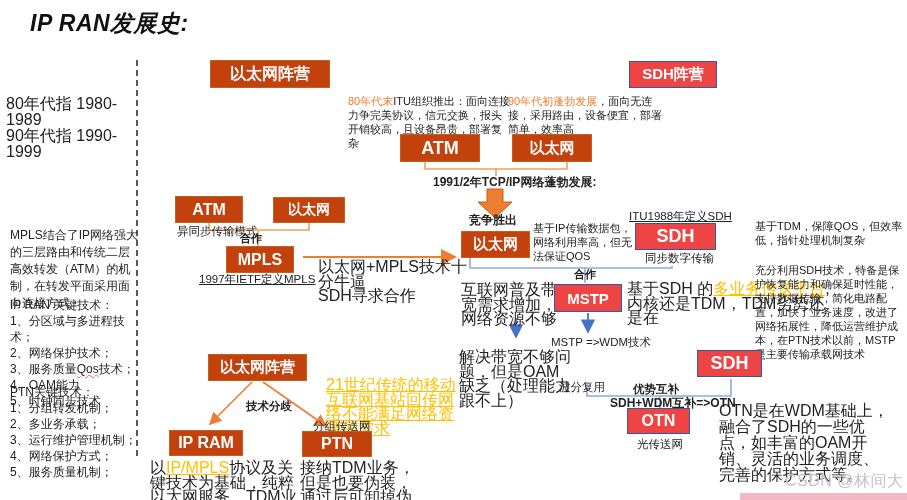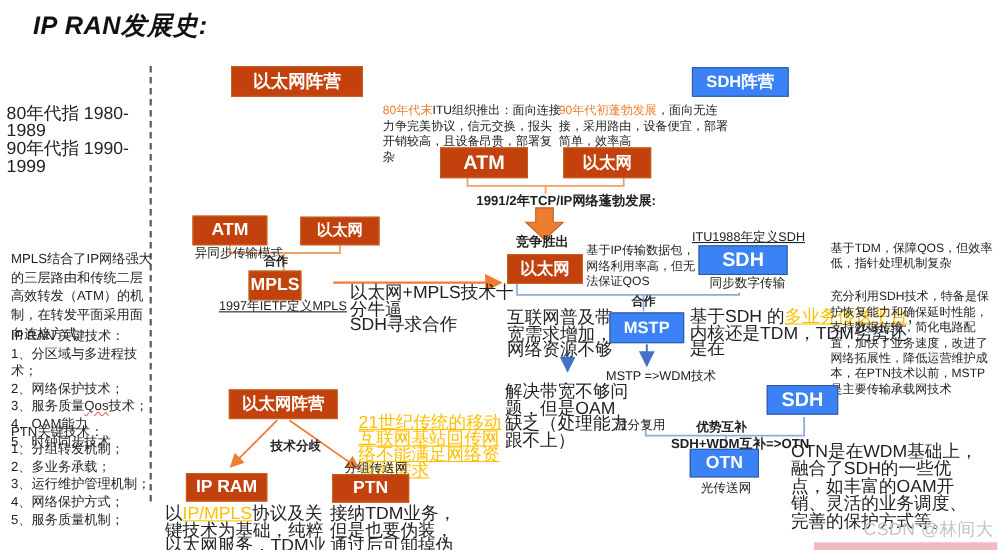--- a/index.html
+++ b/index.html
@@ -7,21 +7,21 @@
     position:relative;width:907px;height:500px;background:#fff;overflow:hidden;
     font-family:"Liberation Sans","DejaVu Sans",sans-serif;color:#222;
   }
   .abs{position:absolute;}
   #title{left:8px;top:8px;font-size:23px;font-weight:bold;font-style:italic;color:#111;letter-spacing:0.5px;margin-left:22px;}
   .note{position:absolute;font-size:16px;line-height:14.5px;color:#222;white-space:pre-line;}
   .small{font-size:11px;line-height:14px;}
   .box{position:absolute;display:flex;align-items:center;justify-content:center;
        color:#fff;font-weight:bold;box-sizing:border-box;}
   .box-o{background:#c2410c;border:1px solid #c2601c;}
-  .box-b{background:#3b82f6;border:1px solid #33599c;}
+  .box-b{background:#ef4444;border:1px solid #33599c;}
   .hl-o{color:#ED7D31;}
   .hl-y{color:#FFC000;text-decoration:underline;}
   .red{color:#FF2020;font-weight:bold;}
   .lbl{position:absolute;font-size:11.5px;line-height:13px;color:#222;white-space:nowrap;}
   .wavy{text-decoration:underline wavy #e06666;text-decoration-thickness:1px;}
   #dashed-divider{left:136px;top:60px;height:396px;width:0;border-left:2px dashed #595959;}
   #watermark{left:785px;top:471px;font-size:16px;color:#c3c3cb;letter-spacing:0.5px;}
   #pink-bar{left:740px;top:493px;width:167px;height:7px;background:#f2b8c3;}
   svg{position:absolute;left:0;top:0;}
   .layer{position:absolute;left:0;top:0;width:100%;height:100%;}
@@ -96,21 +96,21 @@
   <div class="note small" style="left:533px;top:221px;width:100px;">基于IP传输数据包，网络利用率高，但无法保证QOS</div>
   <div class="lbl hl-y" style="left:629px;top:210px;">ITU1988年定义SDH</div>
   <div class="box box-b" style="left:635px;top:223px;width:81px;height:27px;font-size:18px;">SDH</div>
   <div class="lbl" style="left:645px;top:252px;">同步数字传输</div>
   <div class="note small" style="left:755px;top:219px;width:150px;">基于TDM，保障QOS，但效率低，指针处理机制复杂</div>
 
   <div class="box box-o" style="left:175px;top:196px;width:68px;height:27px;font-size:16px;">ATM</div>
   <div class="box box-o" style="left:273px;top:197px;width:72px;height:26px;font-size:14px;">以太网</div>
   <div class="lbl" style="left:177px;top:225px;">异同步传输模式</div>
   <div class="lbl red" style="left:240px;top:232px;font-size:11px;">合作</div>
-  <div class="box box-o" style="left:226px;top:246px;width:48px;height:27px;font-size:16px;">MPLS</div>
+  <div class="box box-o" style="left:226px;top:246px;width:68px;height:27px;font-size:16px;">MPLS</div>
   <div class="lbl hl-y" style="left:199px;top:273px;">1997年IETF定义MPLS</div>
   <div class="note" style="left:318px;top:260px;width:160px;">以太网+MPLS技术十分牛逼
 SDH寻求合作</div>
 
   <div class="lbl red" style="left:574px;top:268px;font-size:11px;">合作</div>
   <div class="note" style="left:461px;top:283px;width:106px;">互联网普及带宽需求增加，网络资源不够</div>
   <div class="box box-b" style="left:554px;top:284px;width:68px;height:28px;font-size:15px;">MSTP</div>
   <div class="note" style="left:627px;top:282px;width:212px;"><span>基于SDH 的</span><span class="hl-y">多业务传送平台</span><span>,内核还是TDM，TDM劣势还是在</span></div>
   <div class="note small" style="left:755px;top:263px;width:150px;">充分利用SDH技术，特备是保护恢复能力和确保延时性能，支持数据传输，简化电路配置，加快了业务速度，改进了网络拓展性，降低运营维护成本，在PTN技术以前，MSTP是主要传输承载网技术</div>
 

